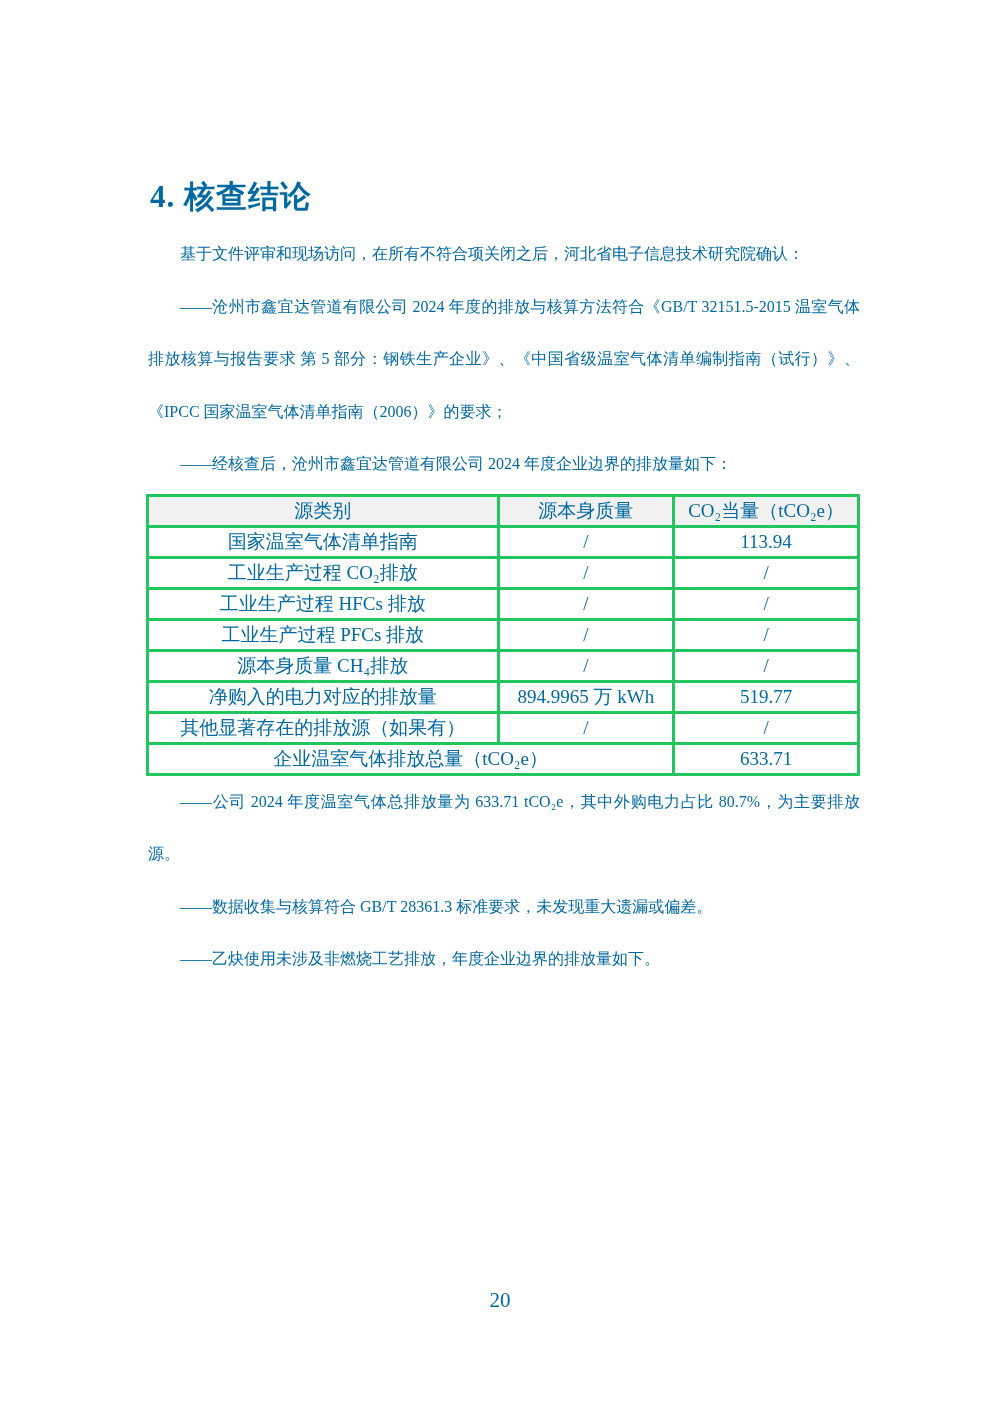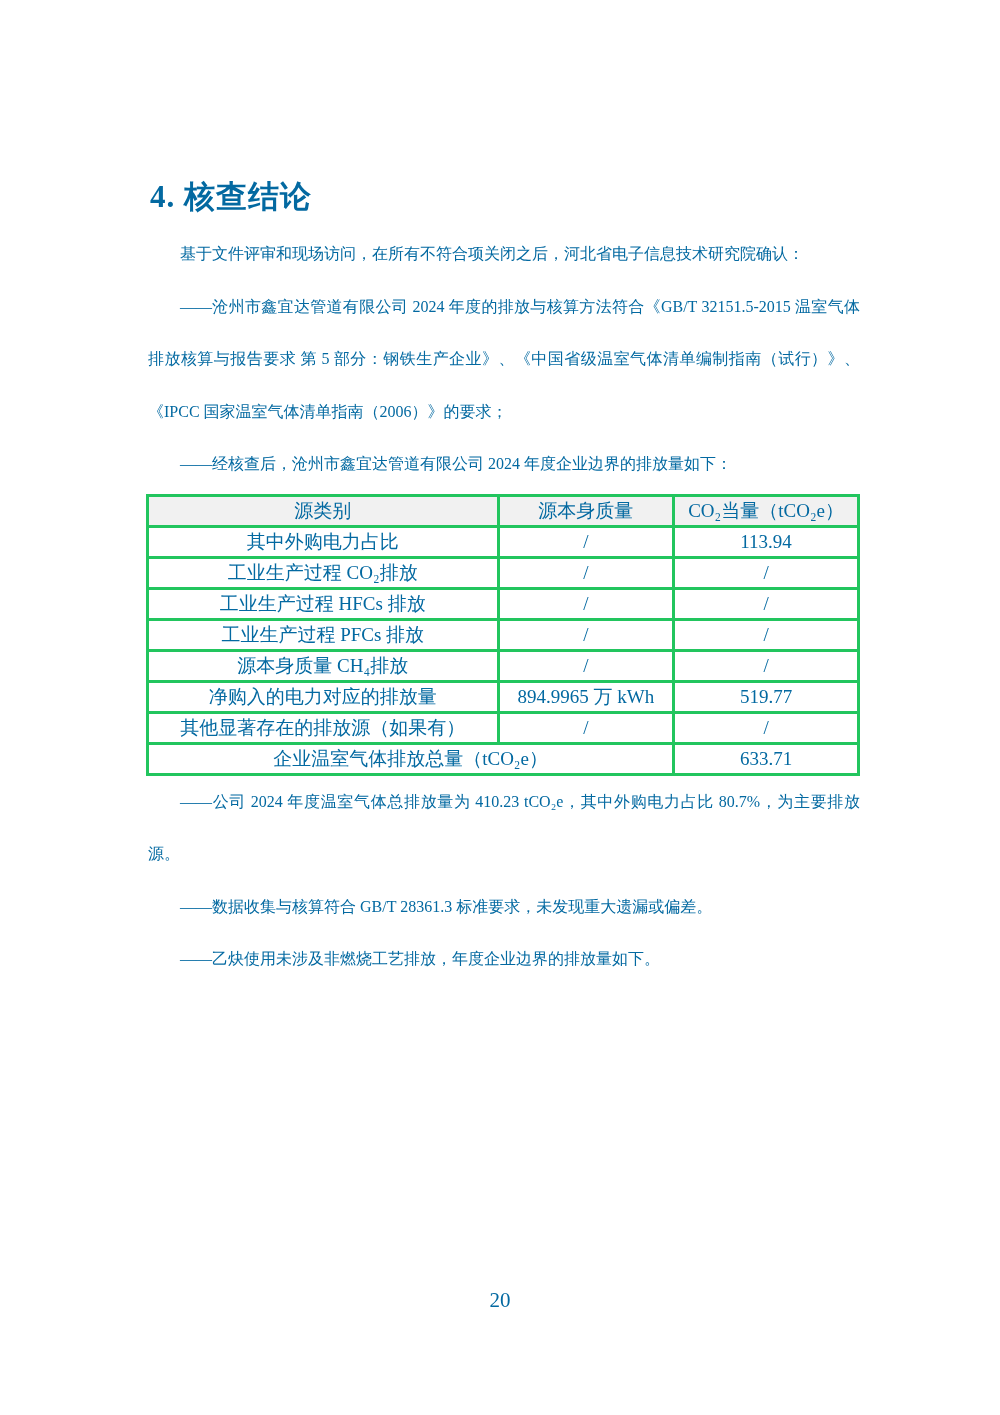--- a/index.html
+++ b/index.html
@@ -94,21 +94,21 @@
       </colgroup>
       <thead>
         <tr>
           <th>源类别</th>
           <th>源本身质量</th>
           <th>CO₂当量（tCO₂e）</th>
         </tr>
       </thead>
       <tbody id="emissions-tbody">
           <tr>
-            <td>其中外购电力占比</td>
+            <td>国家温室气体清单指南</td>
             <td>/</td>
             <td>113.94</td>
           </tr>
           <tr>
             <td>工业生产过程 CO₂排放</td>
             <td>/</td>
             <td>/</td>
           </tr>
           <tr>
             <td>工业生产过程 HFCs 排放</td>
@@ -135,21 +135,21 @@
             <td>/</td>
             <td>/</td>
           </tr>
           <tr>
             <td colspan="2">企业温室气体排放总量（tCO₂e）</td>
             <td>633.71</td>
           </tr>
         </tbody>
     </table>
 
-    <p class="para">——公司 2024 年度温室气体总排放量为 410.23 tCO₂e，其中外购电力占比 80.7%，为主要排放源。</p>
+    <p class="para">——公司 2024 年度温室气体总排放量为 633.71 tCO₂e，其中外购电力占比 80.7%，为主要排放源。</p>
 
     <p class="para">——数据收集与核算符合 GB/T 28361.3 标准要求，未发现重大遗漏或偏差。</p>
 
     <p class="para">——乙炔使用未涉及非燃烧工艺排放，年度企业边界的排放量如下。</p>
 
   </div>
 
   <div class="page-number">20</div>
 </div>
 

